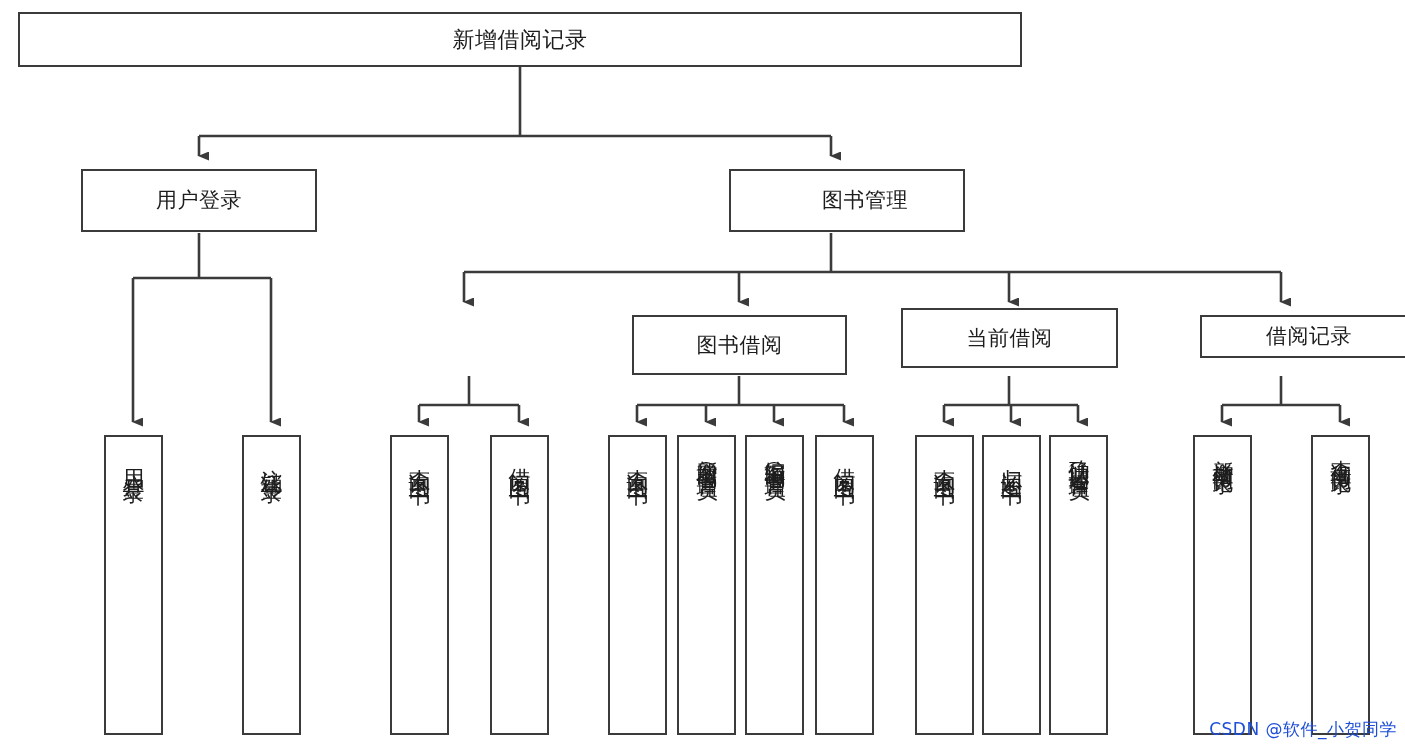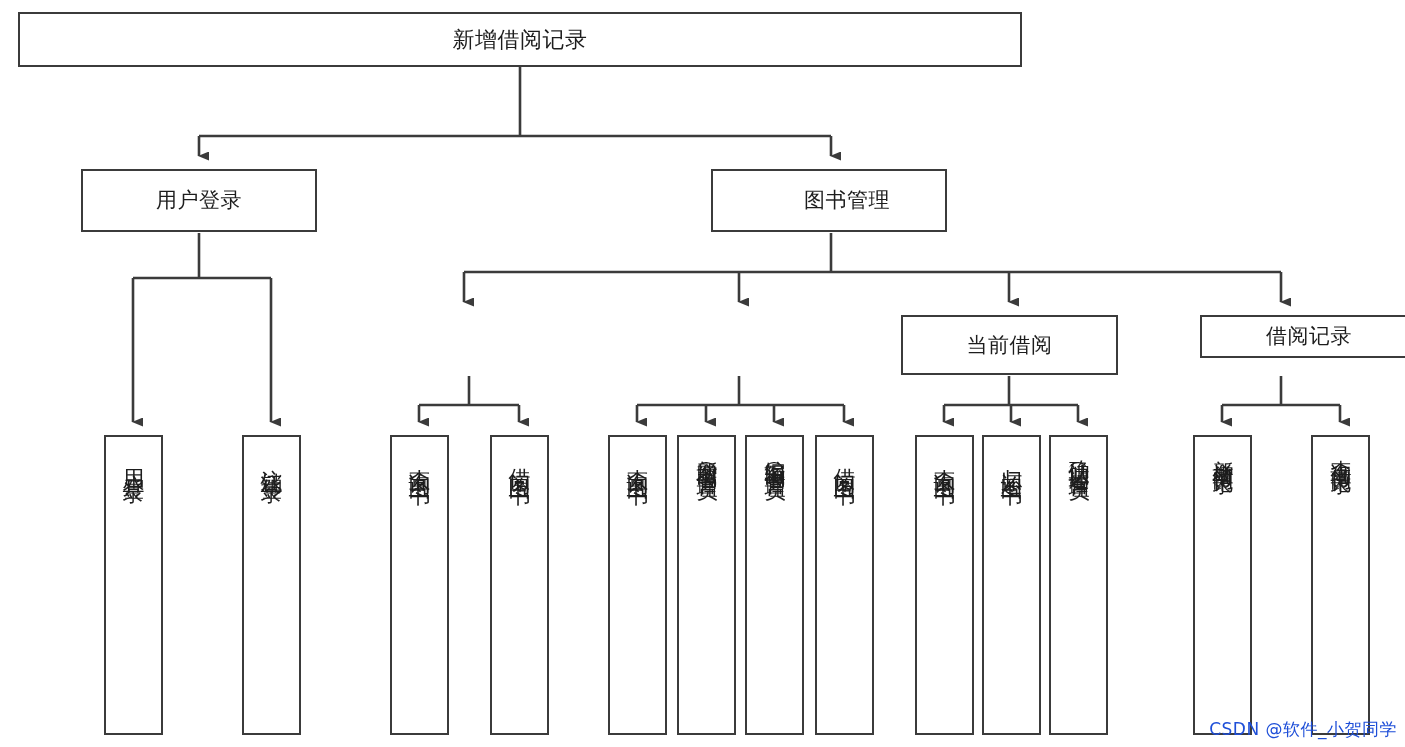--- a/index.html
+++ b/index.html
@@ -134,27 +134,30 @@
   </svg>
 
   <div class="node root" style="left:18px; top:12px; width:1004px; height:55px;">
     <span class="node-label">新增借阅记录</span>
   </div>
 
   <div class="node" style="left:81px; top:169px; width:236px; height:63px;">
     <span class="node-label">用户登录</span>
   </div>
 
-  <div class="node" style="left:711px; top:169px; width:236px; height:63px;padding-left:36px;">
+  <div class="node" style="left:729px; top:169px; width:236px; height:63px;padding-left:36px;">
     <span class="node-label">图书管理</span>
   </div>
 
 
-
-  <div class="node" style="left:901px; top:315px; width:217px; height:60px;">
+  <div class="node" style="left:632px; top:315px; width:215px; height:60px;">
+    <span class="node-label">图书借阅</span>
+  </div>
+
+  <div class="node" style="left:901px; top:308px; width:217px; height:60px;">
     <span class="node-label">当前借阅</span>
   </div>
 
   <div class="node" style="left:1172px; top:315px; width:218px; height:43px;margin-left:28px;">
     <span class="node-label">借阅记录</span>
   </div>
 
   <div class="node vertical" style="left:104px; top:435px; width:59px; height:300px;">
     <span class="node-label">用户登录</span>
   </div>

